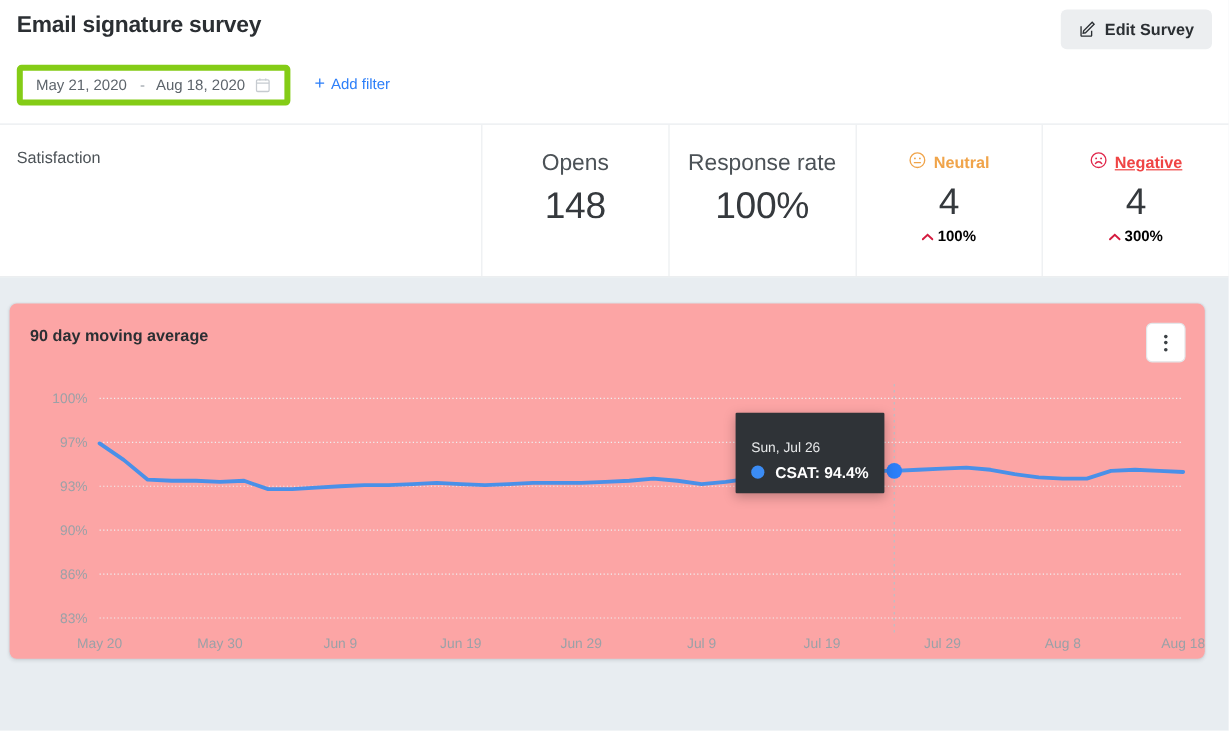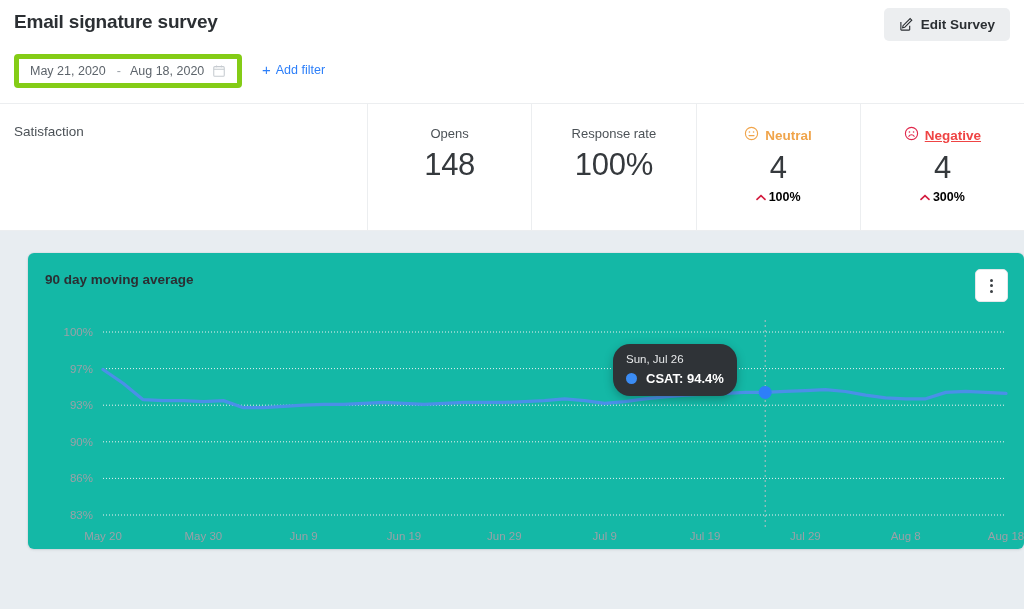--- a/index.html
+++ b/index.html
@@ -48,43 +48,43 @@
   .addfilter .plus { font-size:15px; line-height:1; }
 
   
   .metrics {
     position:absolute; left:0; top:103px; width:1024px; height:128px;
     background:#ffffff; border-top:1px solid #eceef0; border-bottom:1px solid #eceef0;
     display:flex;
   }
   .metric { border-right:1px solid #eceef0; position:relative; }
   .metric:last-child { border-right:none; }
-  .m-satisfaction { width:368px; padding:20px 12px 0 14px; }
+  .m-satisfaction { width:402px; padding:20px 12px 0 14px; }
   .m-label { font-size:13.5px; color:#4c5257; }
   .m-bigrow { display:flex; align-items:flex-end; gap:9px; margin-top:-2px; }
   .m-big { font-size:54px; font-weight:300; color:#35393d; line-height:1.06; letter-spacing:-1px; }
   .m-delta { font-size:12.5px; font-weight:bold; display:flex; align-items:center; gap:3px; padding-bottom:14px; }
   .m-delta.down { color:#e0274b; }
 
   .m-cell {
     flex:1 1 0; display:flex; flex-direction:column; align-items:center;
     padding-top:22px;
   }
-  .m-cell .m-label { font-size:13px; color:#4c5257; }
+  .m-cell .m-label { font-size:19px; color:#4c5257; }
   .m-num { font-size:31px; font-weight:300; color:#35393d; line-height:1.3; margin-top:4px; letter-spacing:-0.3px; }
   .m-sub { font-size:12.5px; font-weight:bold; margin-top:2px; display:flex; align-items:center; gap:3px; }
   .m-sent-label { display:flex; align-items:center; gap:6px; font-size:13.5px; font-weight:bold; }
   .m-sent-label.pos { color:#4cbb87; }
   .m-sent-label.neu { color:#f0a44a; }
   .m-sent-label.neg { color:#ef4444;text-decoration:underline; }
 
   
   .chart-card {
-    position:absolute; left:28px; top:253px; width:996px; height:296px;
-    background:#14b8a6; border-radius:6px;
+    position:absolute; left:8px; top:253px; width:996px; height:296px;
+    background:#fca5a5; border-radius:6px;
     box-shadow:0 1px 3px rgba(30,40,50,0.10), 0 0 0 1px rgba(30,40,50,0.03);
   }
   .chart-title {
     position:absolute; left:17px; top:19px;
     font-size:13.5px; font-weight:bold; color:#2b2f33;
   }
   .kebab {
     position:absolute; right:16px; top:16px;
     width:33px; height:33px; border:1px solid #e4e7ea; border-radius:5px;
     background:#fff; cursor:pointer;
@@ -92,22 +92,22 @@
   }
   .kebab .dots { display:flex; flex-direction:column; gap:2.5px; }
   .kebab .dots i { width:3px; height:3px; background:#3c4145; border-radius:50%; display:block; }
 
   .plot { position:absolute; left:0; top:52px; width:996px; height:255px; }
   .plot svg { display:block; }
 
   
   .tooltip {
     position:absolute; left:613px; top:344px;
-    background:#2f3337; border-radius:17px;
-    padding:9px 13px 10px 13px;
+    background:#2f3337; border-radius:1px;
+    padding:24px 13px 10px 13px;
     box-shadow:0 3px 10px rgba(0,0,0,0.25);
     pointer-events:none;
   }
   .tt-date { font-size:11.5px; color:#e7e9ea; }
   .tt-row { display:flex; align-items:center; gap:9px; margin-top:6px; }
   .tt-dot { width:11px; height:11px; border-radius:50%; background:#3b8cf4; display:block; }
   .tt-val { font-size:13px; font-weight:bold; color:#ffffff; }
 </style>
 </head>
 <body>

